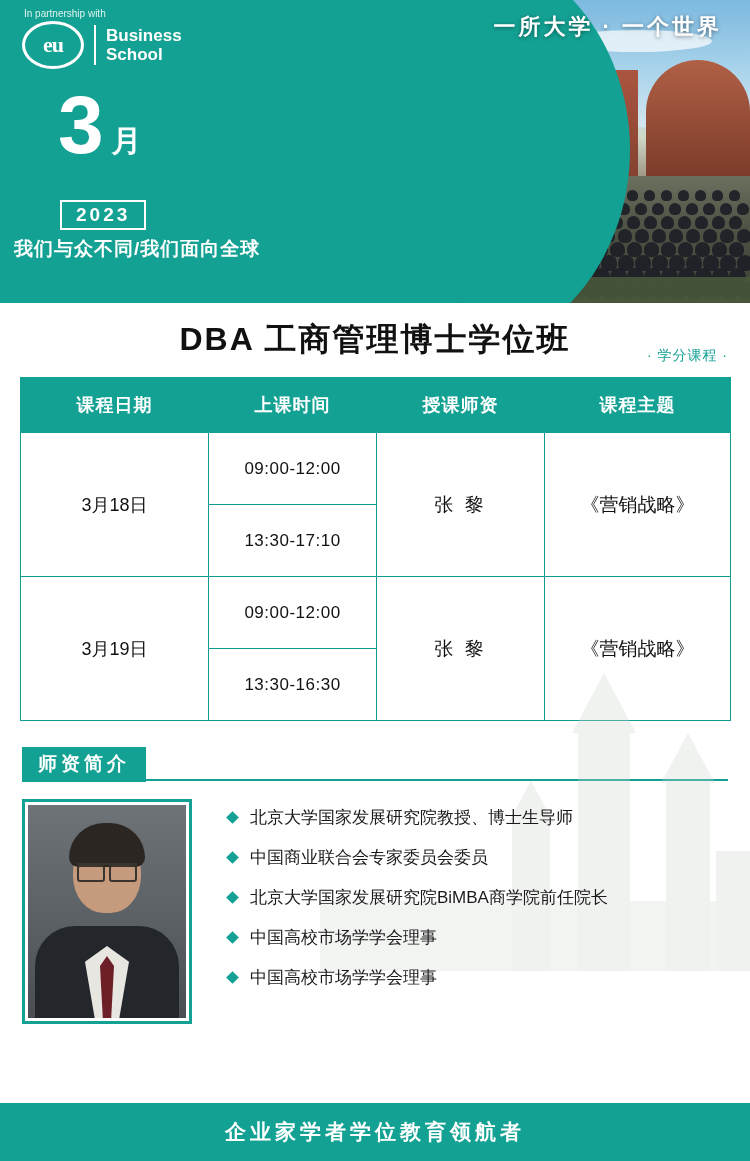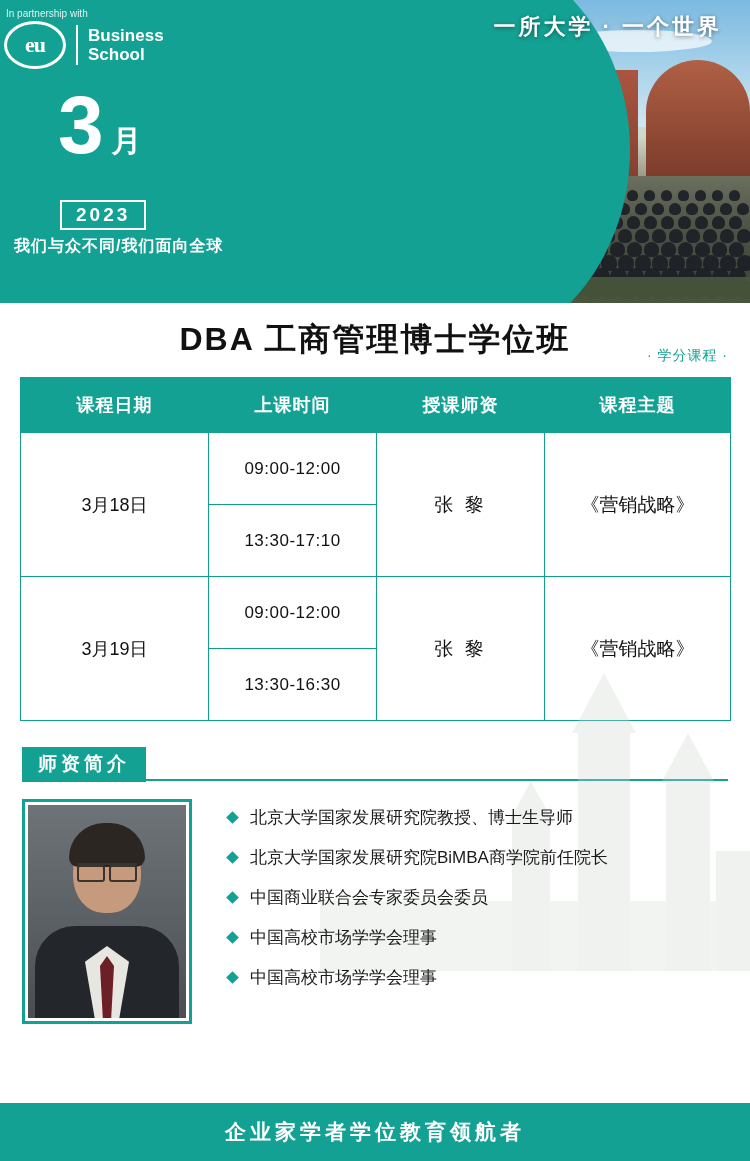--- a/index.html
+++ b/index.html
@@ -114,21 +114,21 @@
   }
   .header-curve {
     position:absolute;
     left: 210px; top: -40px;
     width: 300px; height: 390px;
     background: #13a193;
     border-radius: 50%;
     z-index: 2;
   }
   .logo-wrap {
-    position:absolute; left:4px; top:8px; z-index:5; color:#fff;
+    position:absolute; left:22px; top:8px; z-index:5; color:#fff;
   }
   .logo-partner {
     font-size: 10px; color:#dff3ef; margin: 0 0 2px 2px;
   }
   .logo-row { display:flex; align-items:center; }
   .logo-eu {
     width:56px; height:42px; border-radius:50%;
     border:3px solid #ffffff; display:flex; align-items:center;
     justify-content:center; font-size:22px; font-weight:bold; color:#fff;
     letter-spacing:-1px; font-family:"Liberation Serif", serif;
@@ -151,21 +151,21 @@
     font-size:30px; line-height:42px; margin-left:8px; font-weight:bold;
   }
   .year-box {
     position:absolute; left:60px; top:200px; z-index:5;
     border:2px solid #ffffff; color:#fff; font-size:19px; font-weight:bold;
     padding:2px 14px; letter-spacing:3px;
   }
   .slogan {
     position:absolute; left:14px; top:236px; z-index:5; color:#fff;
   }
-  .slogan-cn { font-size:16px; font-weight:bold; letter-spacing:1px; }
+  .slogan-cn { font-size:19px; font-weight:bold; letter-spacing:1px; }
   .slogan-en { font-size:16px; margin-top:5px; letter-spacing:.5px; }
   .header-right-text {
     position:absolute; right:28px; top:12px; z-index:6;
     color:#ffffff; font-size:22px; font-weight:bold; letter-spacing:3px;
     text-shadow: 0 1px 4px rgba(0,0,0,.45);
   }
 
   
   .title-row {
     margin-top: 14px;
@@ -704,22 +704,22 @@
       <div class="p-shirt"></div>
       <div class="p-tie"></div>
       <div class="p-head"></div>
       <div class="p-hair"></div>
       <div class="p-glasses"></div>
     </div>
   </div>
 
   <ul class="bio-list">
     <li>北京大学国家发展研究院教授、博士生导师</li>
+    <li>中国商业联合会专家委员会委员</li>
     <li>北京大学国家发展研究院BiMBA商学院前任院长</li>
-    <li>中国商业联合会专家委员会委员</li>
     <li>中国高校市场学学会理事</li>
     <li>中国高校市场学学会理事</li>
   </ul>
 </div>
 
 <div class="footer">
   <span>企业家学者学位教育领航者</span>
 </div>
 
 </body></html>

